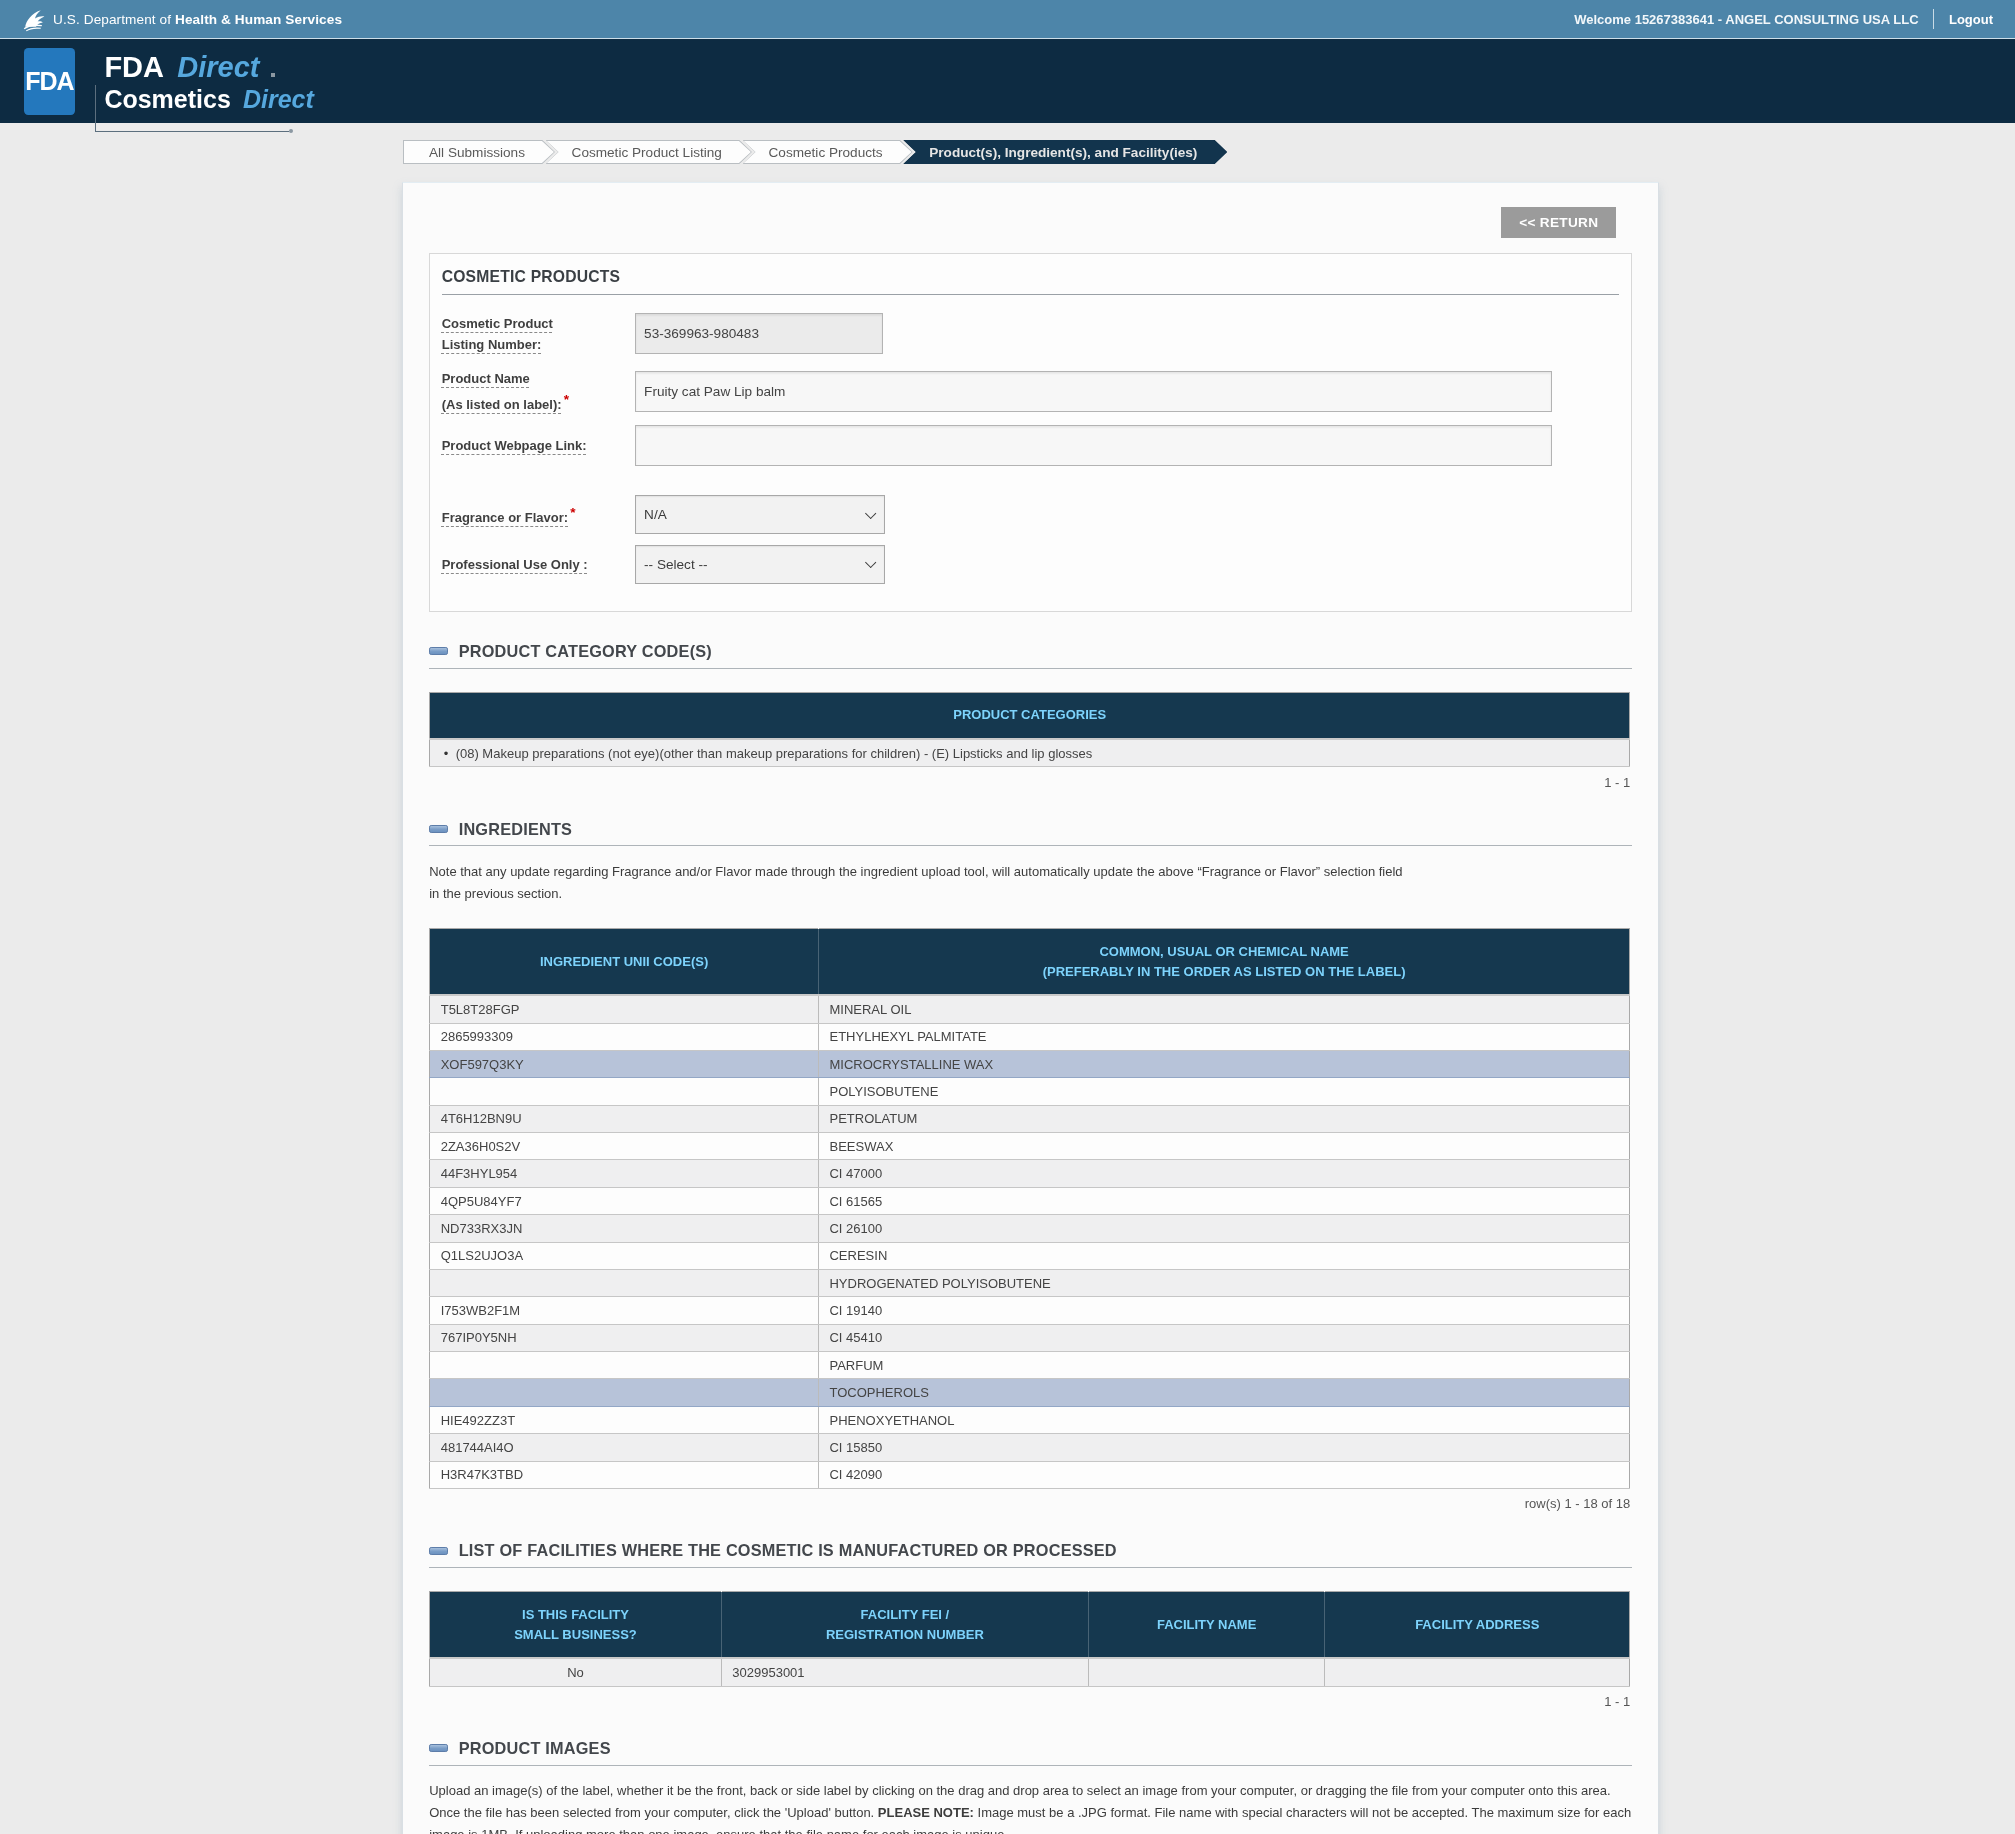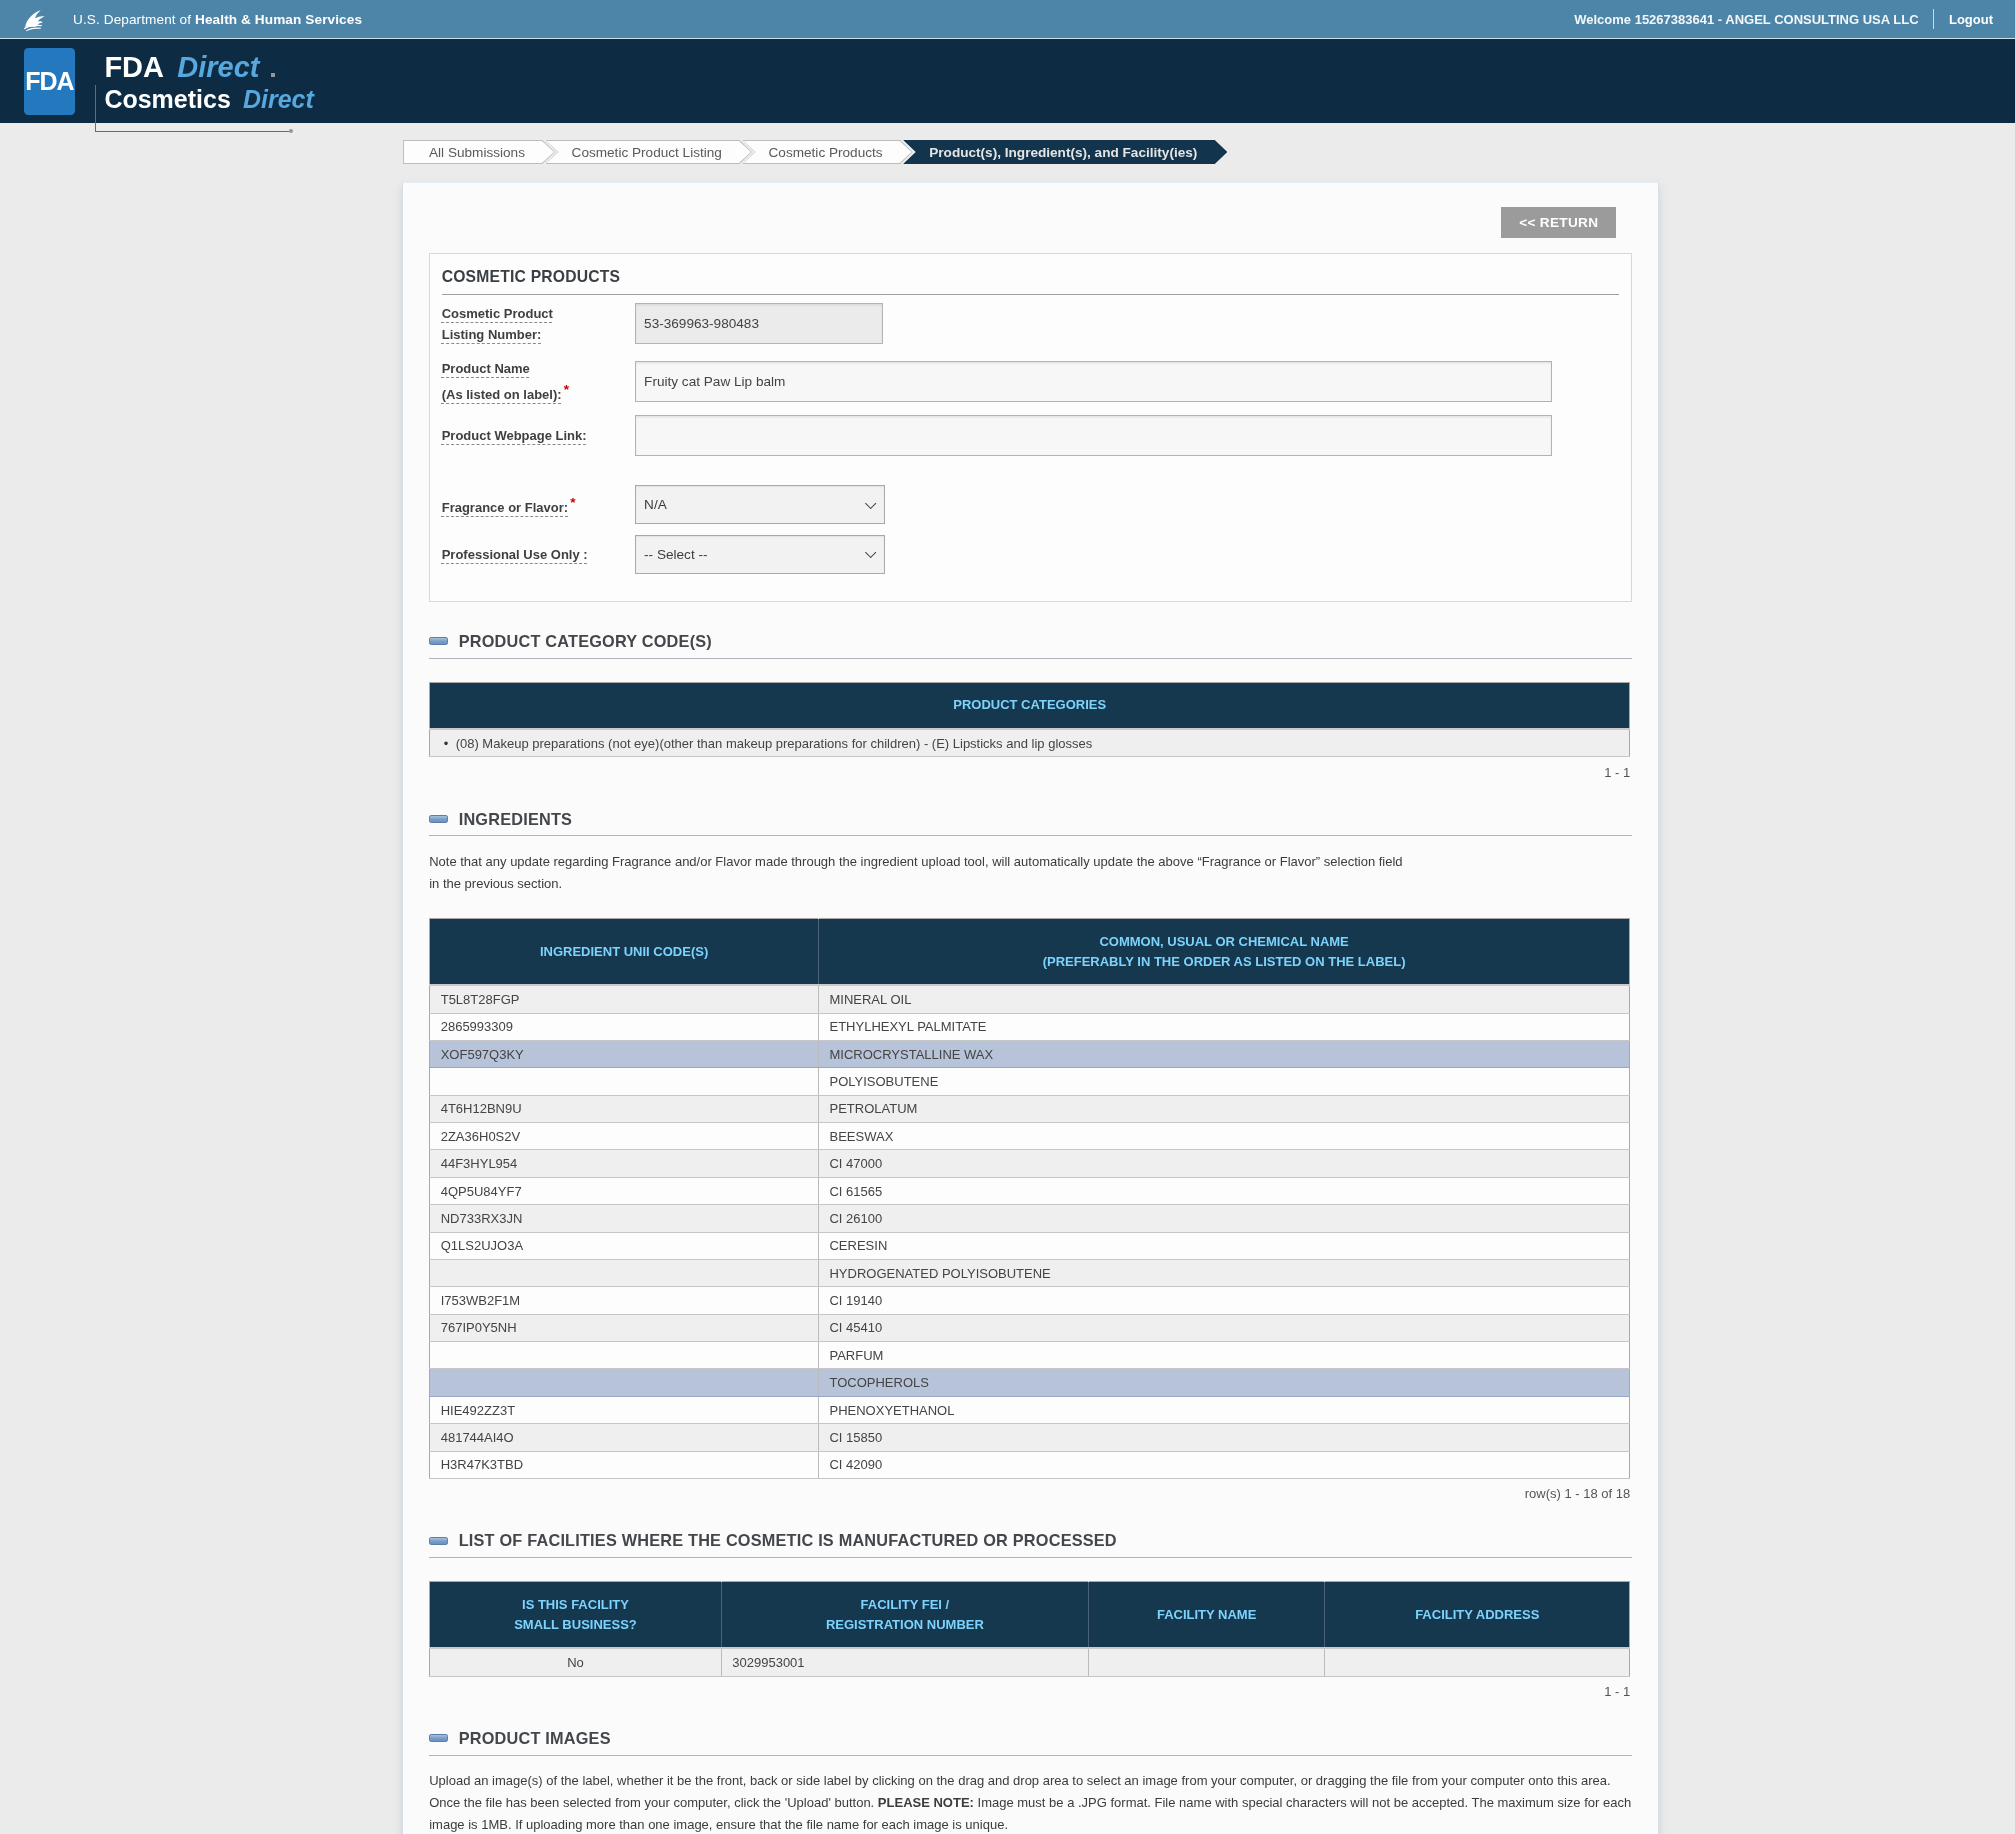--- a/index.html
+++ b/index.html
@@ -15,21 +15,21 @@
   
   .hhs-bar {
     height: 39px;
     background: #4d85a9;
     border-bottom: 1.6px solid #cddfe9;
     display: flex;
     align-items: center;
     padding: 0 22px 0 20px;
     color: #ffffff;
   }
-  .hhs-left { display: flex; align-items: center; gap: 26px; flex: 1; }
+  .hhs-left { display: flex; align-items: center; gap: 6px; flex: 1; }
   .hhs-eagle { width: 27px; height: 25px; }
   .hhs-text { font-size: 13.6px; letter-spacing: 0.1px; }
   .hhs-text b { font-weight: bold; }
   .hhs-right { display: flex; align-items: center; gap: 14.7px; }
   .welcome { font-size: 13px; font-weight: bold; color: #f2f7fa; }
   .hhs-divider { width: 1px; height: 20px; background: #c9dbe6; }
   .logout { font-size: 13px; font-weight: bold; color: #ffffff; cursor: pointer; }
 
   
   .brand-header {
@@ -167,21 +167,21 @@
     padding: 0 10.5px 0 8.4px;
     font-size: 13.6px; color: #3c3c3c;
     cursor: pointer;
   }
   .chev {
     width: 8.4px; height: 8.4px;
     border-right: 1.6px solid #3c3c3c;
     border-bottom: 1.6px solid #3c3c3c;
     transform: rotate(45deg) translateY(-2.1px);
   }
-  .mt-34 { margin-top: 8px; }
+  .mt-34 { margin-top: 18px; }
   .mt-24 { margin-top: 12.6px; }
   .mt-20 { margin-top: 10.5px; }
   .mt-56 { margin-top: 29px; }
 
   
   .section-head {
     display: flex; align-items: center; gap: 10.5px;
     margin: 30px 11.5px 0 11.5px;
     padding-bottom: 6.8px;
     border-bottom: 1px solid #aeb4b9;

